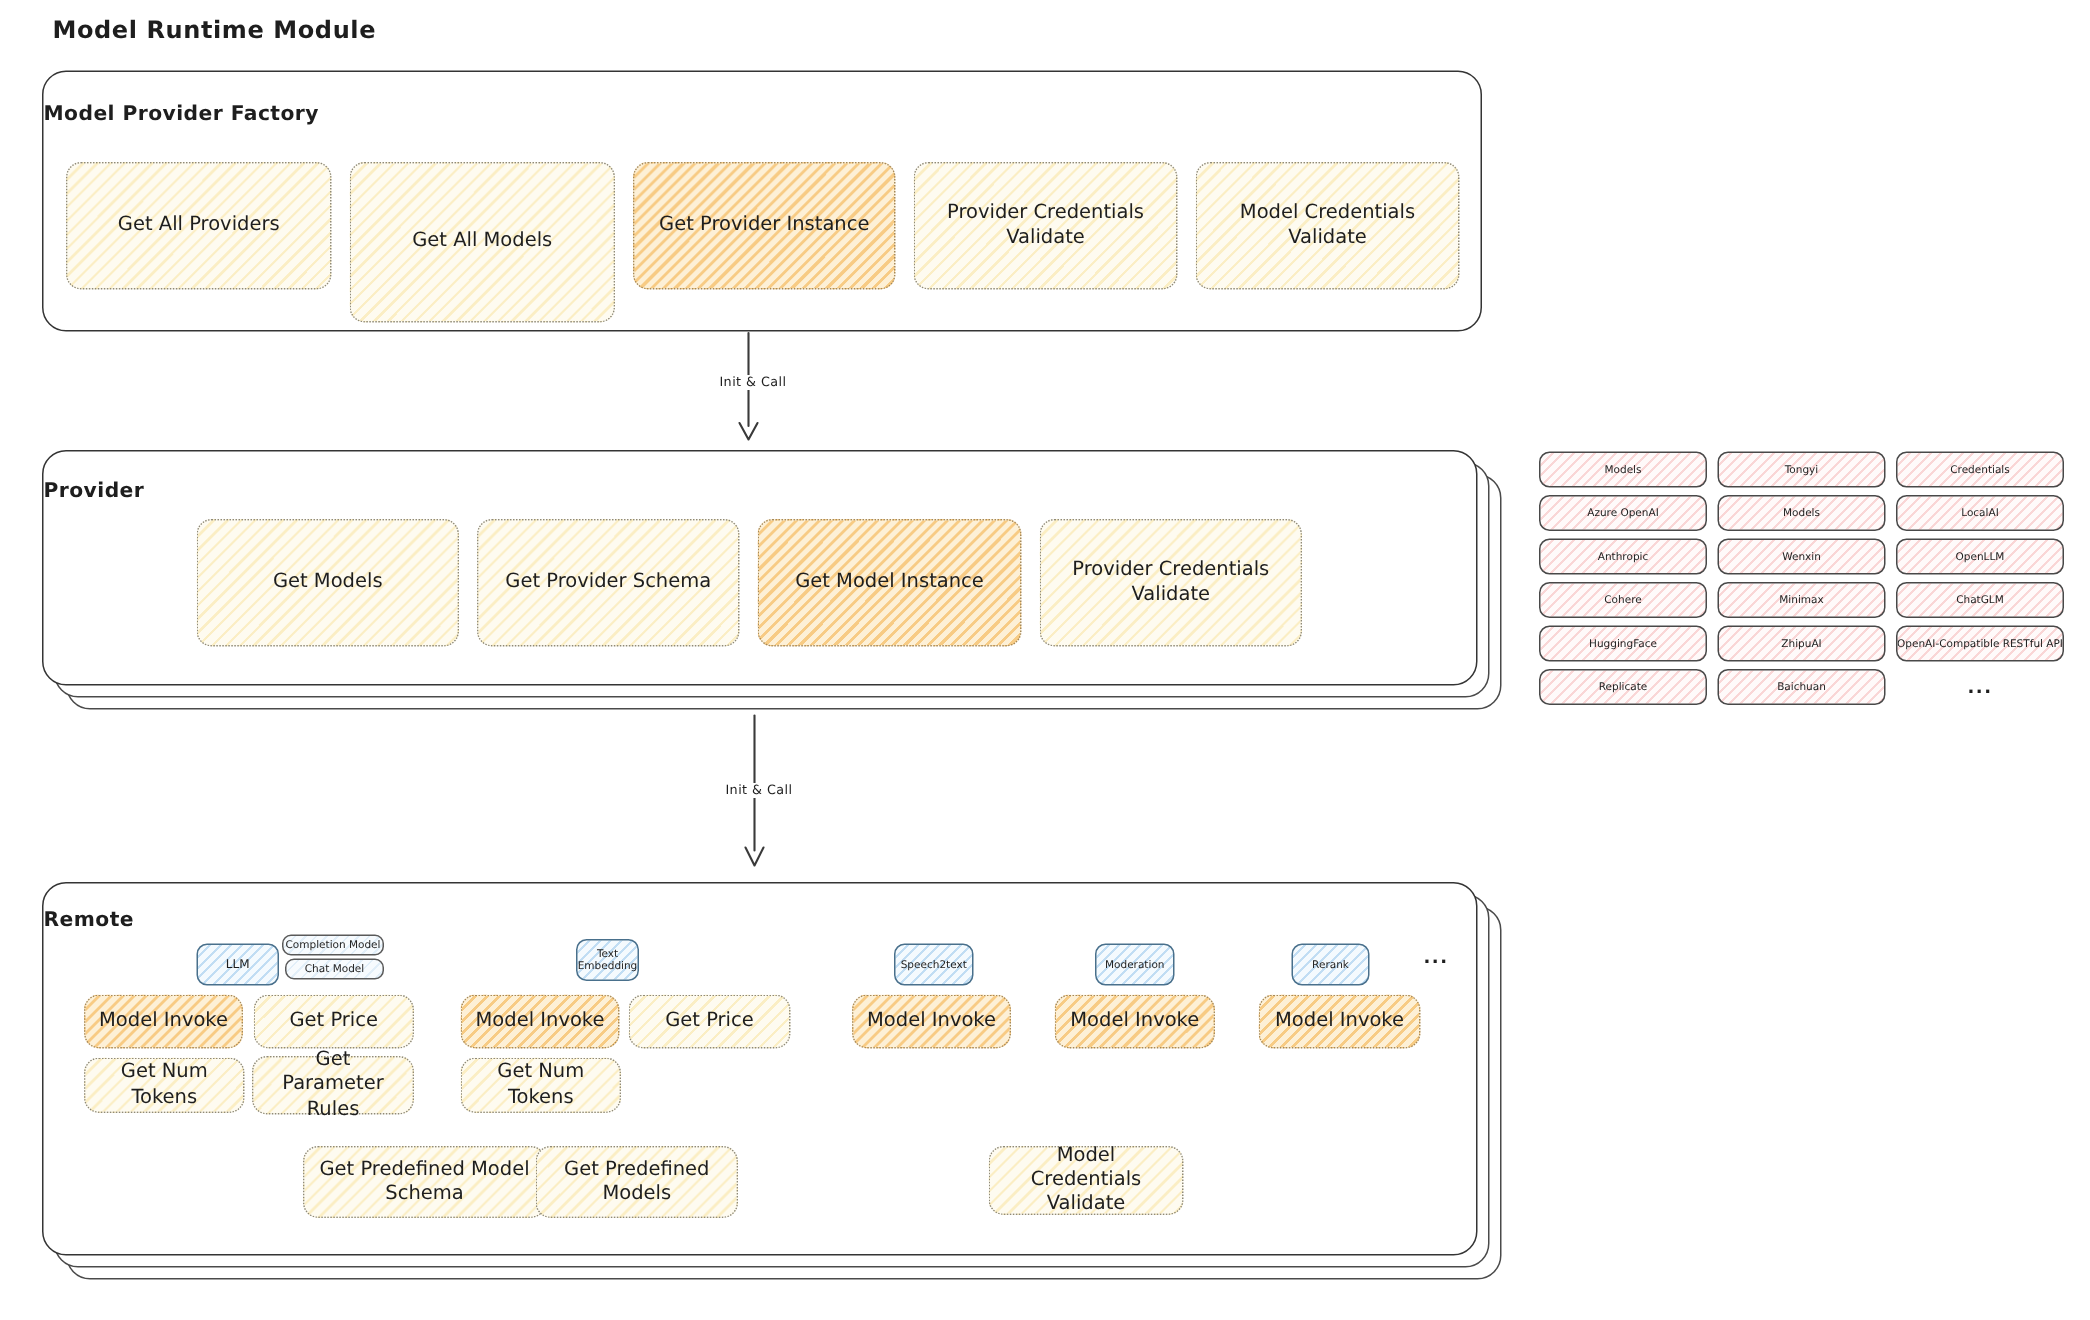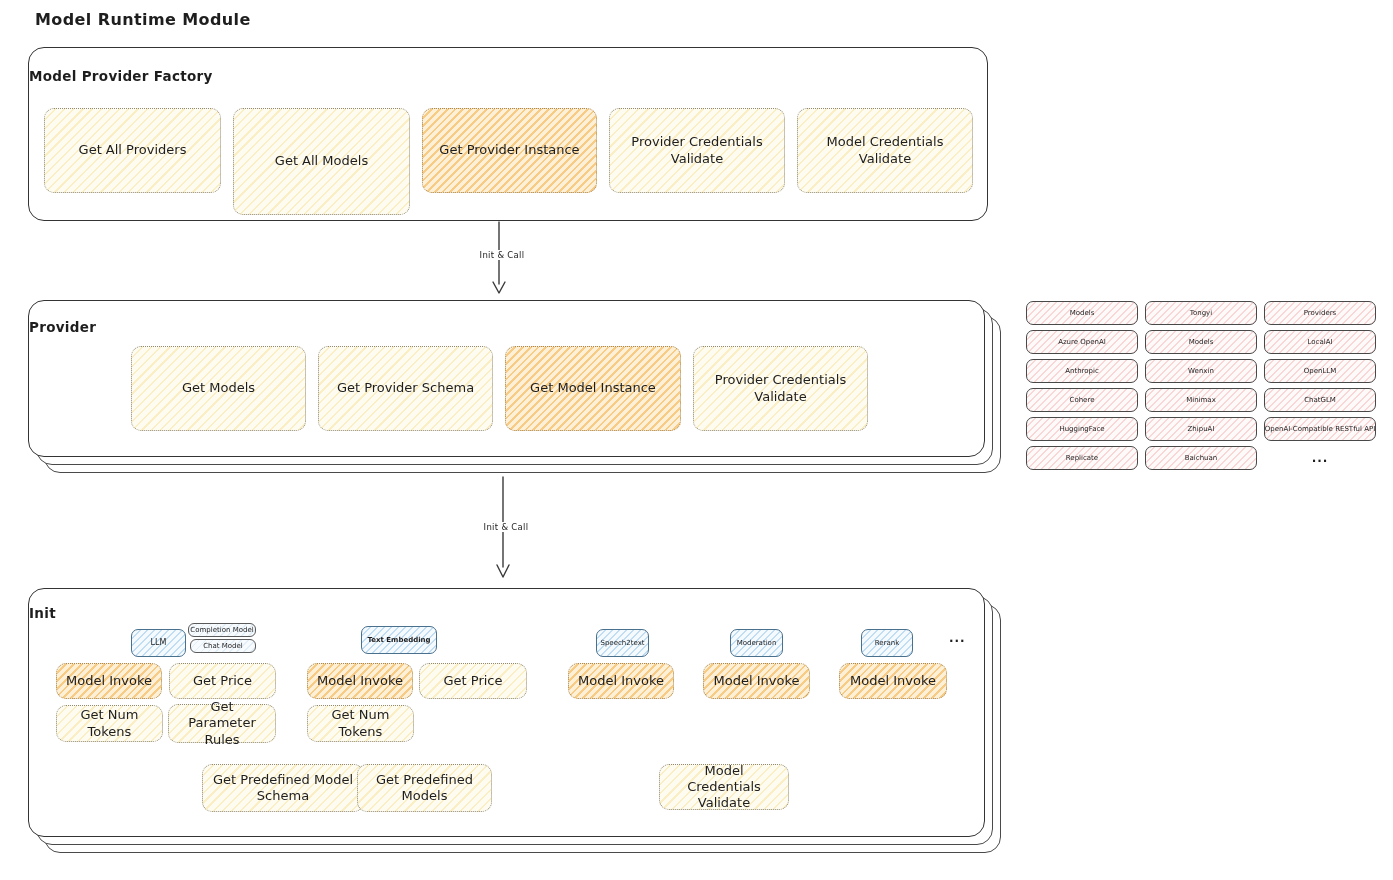--- a/index.html
+++ b/index.html
@@ -98,21 +98,21 @@
     <div class="container-title" style="top:18px;">Provider</div>
     <div class="node" style="left:102px;top:45px;width:175px;height:85px;">Get Models</div>
     <div class="node" style="left:289px;top:45px;width:175px;height:85px;">Get Provider Schema</div>
     <div class="node hl" style="left:476px;top:45px;width:176px;height:85px;">Get Model Instance</div>
     <div class="node" style="left:664px;top:45px;width:175px;height:85px;">Provider Credentials Validate</div>
   </div>
 
   <div class="chip-grid">
     <div class="chip">Models</div>
     <div class="chip">Tongyi</div>
-    <div class="chip">Providers</div>
+    <div class="chip">Credentials</div>
     <div class="chip">Azure OpenAI</div>
     <div class="chip">Models</div>
     <div class="chip">LocalAI</div>
     <div class="chip">Anthropic</div>
     <div class="chip">Wenxin</div>
     <div class="chip">OpenLLM</div>
     <div class="chip">Cohere</div>
     <div class="chip">Minimax</div>
     <div class="chip">ChatGLM</div>
     <div class="chip">HuggingFace</div>
@@ -125,26 +125,26 @@
 
   <svg class="arrow" style="left:495px;top:477px;" width="16" height="104">
     <line x1="8" y1="0" x2="8" y2="90"></line>
     <polyline points="2,88 8,100 14,88"></polyline>
   </svg>
   <div class="arrow-label" style="left:463px;top:522px;width:80px;">Init &amp; Call</div>
 
   <div class="stack-layer" style="left:44px;top:604px;width:955px;height:247px;"></div>
   <div class="stack-layer" style="left:36px;top:596px;width:955px;height:247px;"></div>
   <div class="container" style="left:28px;top:588px;width:955px;height:247px;">
-    <div class="container-title" style="top:16px;">Init</div>
+    <div class="container-title" style="top:16px;">Remote</div>
 
     <div class="tab-blue" style="left:102px;top:40px;width:55px;height:21px;font-size:8px;">LLM</div>
     <div class="tab-light" style="left:159px;top:34px;width:68px;height:14px;">Completion Model</div>
     <div class="tab-light" style="left:161px;top:50px;width:66px;height:14px;">Chat Model</div>
-    <div class="tab-blue" style="left:332px;top:37px;width:76px;height:26px;font-weight:bold;">Text Embedding</div>
+    <div class="tab-blue" style="left:355px;top:37px;width:42px;height:26px;">Text Embedding</div>
     <div class="tab-blue" style="left:567px;top:40px;width:53px;height:21px;">Speech2text</div>
     <div class="tab-blue" style="left:701px;top:40px;width:53px;height:21px;">Moderation</div>
     <div class="tab-blue" style="left:832px;top:40px;width:52px;height:21px;">Rerank</div>
     <div class="dots" style="left:920px;top:42px;">...</div>
 
     <div class="node hl" style="left:27px;top:74px;width:106px;height:36px;">Model Invoke</div>
     <div class="node" style="left:140px;top:74px;width:107px;height:36px;">Get Price</div>
     <div class="node hl" style="left:278px;top:74px;width:106px;height:36px;">Model Invoke</div>
     <div class="node" style="left:390px;top:74px;width:108px;height:36px;">Get Price</div>
     <div class="node hl" style="left:539px;top:74px;width:106px;height:36px;">Model Invoke</div>

